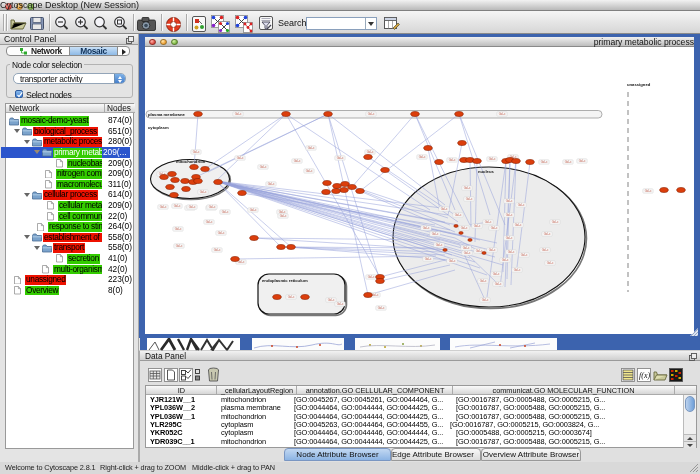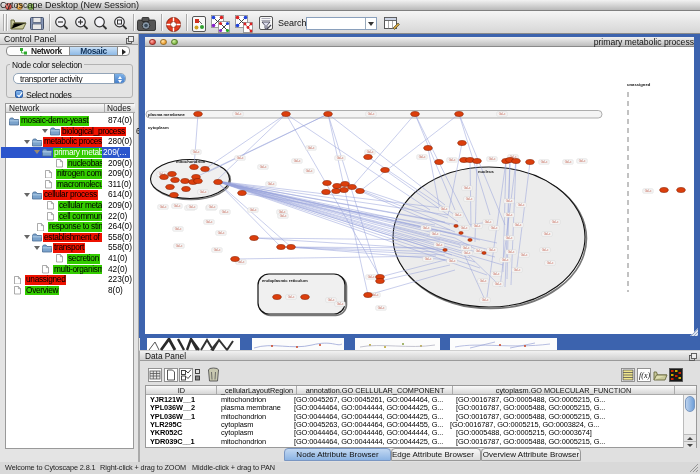--- a/index.html
+++ b/index.html
@@ -159,21 +159,21 @@
   </div>
   <div class="abs" style="left:-5px;top:-103px;width:134px">
 <div style="position:absolute;left:0;top:114.6px;width:129px;height:10.6px;">
 <svg style="position:absolute;left:8px;top:1px" width="10" height="9">
             <path d="M0.5 2.5 L0.5 8 L9.5 8 L9.5 2.5 L5 2.5 L4 1 L1.5 1 Z" fill="#7ba3cc" stroke="#4a6c94" stroke-width="0.8"></path>
             <rect x="0.5" y="3.2" width="9" height="1.2" fill="#a8c6e2"></rect>
           </svg>
 <span style="position:absolute;left:19px;top:0.5px;background:#33cc00;color:#000;font-size:8.3px;line-height:9.8px;letter-spacing:-0.3px;padding:0 1px;white-space:nowrap;overflow:hidden;max-width:82px">mosaic-demo-yeast</span>
 <span style="position:absolute;left:107px;top:0.5px;color:#000;font-size:8.3px;line-height:9.8px;white-space:nowrap">874(0)</span>
 </div>
-<div style="position:absolute;left:0;top:125px;width:129px;height:10.6px;margin-left:28px;">
+<div style="position:absolute;left:0;top:125px;width:129px;height:10.6px;">
 <div style="position:absolute;left:13px;top:3px;width:0;height:0;border-left:3.5px solid transparent;border-right:3.5px solid transparent;border-top:4.5px solid #666"></div>
 <svg style="position:absolute;left:21px;top:1px" width="10" height="9">
             <path d="M0.5 2.5 L0.5 8 L9.5 8 L9.5 2.5 L5 2.5 L4 1 L1.5 1 Z" fill="#7ba3cc" stroke="#4a6c94" stroke-width="0.8"></path>
             <rect x="0.5" y="3.2" width="9" height="1.2" fill="#a8c6e2"></rect>
           </svg>
 <span style="position:absolute;left:32px;top:0.5px;background:#ee1100;color:#000;font-size:8.3px;line-height:9.8px;letter-spacing:-0.3px;padding:0 1px;white-space:nowrap;overflow:hidden;max-width:69px">biological_process</span>
 <span style="position:absolute;left:107px;top:0.5px;color:#000;font-size:8.3px;line-height:9.8px;white-space:nowrap">651(0)</span>
 </div>
 <div style="position:absolute;left:0;top:135.8px;width:129px;height:10.6px;">
 <div style="position:absolute;left:23px;top:3px;width:0;height:0;border-left:3.5px solid transparent;border-right:3.5px solid transparent;border-top:4.5px solid #666"></div>
@@ -869,21 +869,21 @@
       <rect x="6" y="7" width="2.5" height="2" fill="#cc2200"></rect>
       <rect x="2" y="10" width="2.5" height="2" fill="#cc2200"></rect>
       <rect x="9.5" y="9" width="2.5" height="2" fill="#ccaa00"></rect>
     </svg>
 
  <div class="abs" style="left:5px;top:34px;width:552px;height:63px;background:#fff;border:1px solid #999">
   <div class="abs" style="left:0;top:0;width:550px;height:9px;background:linear-gradient(180deg,#fafafa,#d6d6d6);border-bottom:1px solid #aaa;font-size:7.3px;line-height:9px;color:#111">
    <span style="position:absolute;left:0;width:71px;text-align:center">ID</span>
    <span style="position:absolute;left:71px;width:80px;text-align:center">_cellularLayoutRegion</span>
    <span style="position:absolute;left:151px;width:156px;text-align:center">annotation.GO CELLULAR_COMPONENT</span>
-   <span style="position:absolute;left:307px;width:221px;text-align:center">cytoplasm.GO MOLECULAR_FUNCTION</span>
+   <span style="position:absolute;left:307px;width:221px;text-align:center">communicat.GO MOLECULAR_FUNCTION</span>
    <div style="position:absolute;left:70px;top:0;width:1px;height:9px;background:#aaa"></div>
    <div style="position:absolute;left:150px;top:0;width:1px;height:9px;background:#aaa"></div>
    <div style="position:absolute;left:306px;top:0;width:1px;height:9px;background:#aaa"></div>
    <div style="position:absolute;left:528px;top:0;width:1px;height:9px;background:#aaa"></div>
   </div>
   <div class="abs" style="left:-144px;top:-386px">
 <div style="position:absolute;left:144px;top:396.0px;width:537px;height:8.3px;font-size:7.4px;letter-spacing:-0.1px;line-height:8.3px;white-space:nowrap">
 <span style="position:absolute;left:4px;font-weight:bold">YJR121W__1</span>
 <span style="position:absolute;left:75px">mitochondrion</span>
 <span style="position:absolute;left:148px">[GO:0045267, GO:0045261, GO:0044464, G...</span>

